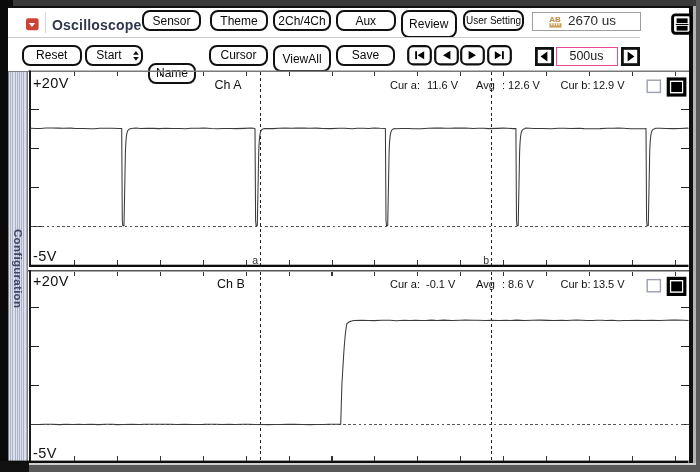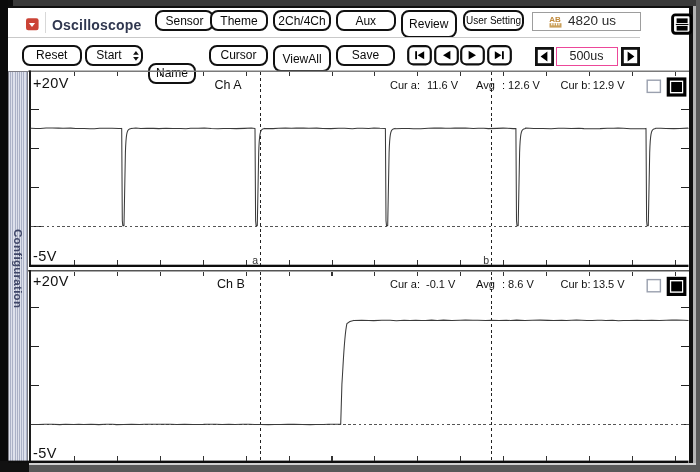--- a/index.html
+++ b/index.html
@@ -35,21 +35,21 @@
 
 <svg class="abs" style="left:25px;top:17px;" width="15" height="15" viewBox="0 0 15 15">
   <rect x="1" y="1.3" width="12.6" height="12" rx="2.2" fill="#cb4336"></rect>
   <path d="M 3.9 5.9 L 10.1 5.9 L 7.0 9.9 Z" fill="#ffffff"></path>
 </svg>
 
 <div class="abs" style="left:44.5px;top:12px;width:1px;height:21px;background:#d8d8d8;"></div>
 
 <div class="abs" style="left:52px;top:18px;width:100px;height:18px;line-height:14px;font-size:14px;font-weight:bold;color:#30374f;letter-spacing:0.2px;">Oscilloscope</div>
 
-<div class="btn" style="left:155px;top:10px;width:59px;height:21px;">Sensor</div>
+<div class="btn" style="left:142px;top:10px;width:59px;height:21px;">Sensor</div>
 
 <div class="btn" style="left:210px;top:10px;width:58px;height:21px;">Theme</div>
 
 <div class="btn" style="left:273px;top:10px;width:58px;height:21px;">2Ch/4Ch</div>
 
 <div class="btn" style="left:336px;top:10px;width:59.5px;height:21px;">Aux</div>
 
 <div class="btn" style="left:400.5px;top:10px;width:56.5px;height:28px;">Review</div>
 
 <div class="btn" style="left:463px;top:10px;width:61px;height:21px;font-size:10px;white-space:nowrap;">User Setting</div>
@@ -58,21 +58,21 @@
 
 <svg class="abs" style="left:549px;top:13.5px;" width="14" height="15" viewBox="0 0 14 15">
   <text x="0.2" y="7.6" font-size="8" font-weight="bold" fill="#c08a3e" font-family="Liberation Sans">AB</text>
   <rect x="0.5" y="9.2" width="12" height="4.4" fill="#caa05a"></rect>
   <rect x="2.2" y="9.2" width="1.1" height="2.2" fill="#fff"></rect>
   <rect x="4.6" y="9.2" width="1.1" height="2.2" fill="#fff"></rect>
   <rect x="7.0" y="9.2" width="1.1" height="2.2" fill="#fff"></rect>
   <rect x="9.4" y="9.2" width="1.1" height="2.2" fill="#fff"></rect>
 </svg>
 
-<div class="abs" style="left:568px;top:12.5px;font-size:13.5px;color:#2a2a2a;">4820 us</div>
+<div class="abs" style="left:568px;top:12.5px;font-size:13.5px;color:#2a2a2a;">2670 us</div>
 
 <svg class="abs" style="left:669px;top:11px;" width="24" height="24" viewBox="0 0 24 24">
   <rect x="3.6" y="3.9" width="18.3" height="18.3" rx="2.6" fill="#fff" stroke="#000" stroke-width="2.9"></rect>
   <rect x="7.6" y="7.4" width="11" height="4.6" fill="#000"></rect>
   <rect x="6.8" y="12.9" width="12.6" height="1.2" fill="#000"></rect>
   <rect x="7.6" y="15" width="11" height="4.6" fill="#000"></rect>
 </svg>
 
 <div class="abs" style="left:8px;top:36.5px;width:632px;height:1px;background:#c9c9c9;"></div>
 

